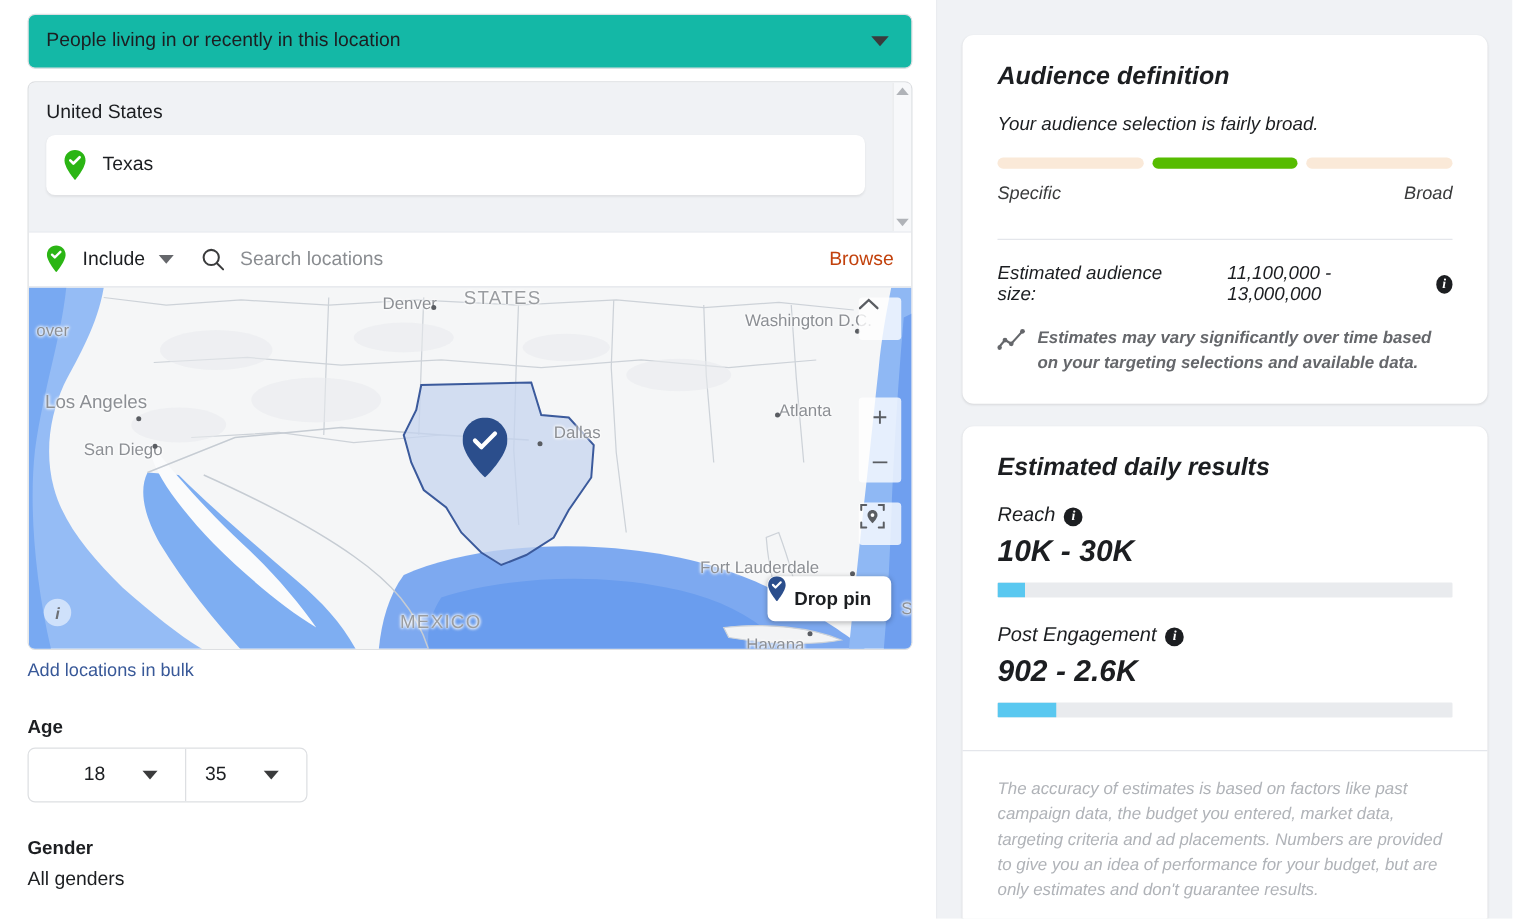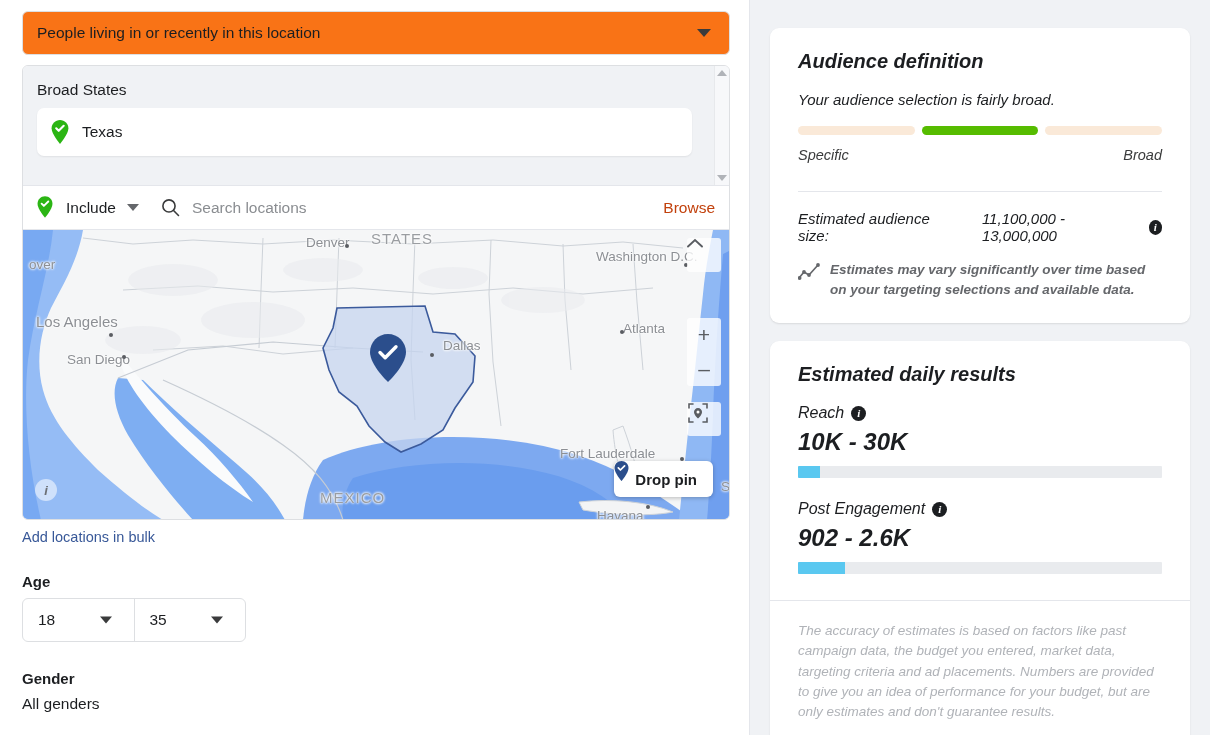--- a/index.html
+++ b/index.html
@@ -21,21 +21,21 @@
     border-right: 1px solid #e4e6eb;
     position: relative;
     overflow: hidden;
   }
 
   .loc-type-select {
     position: relative;
     height: 44px; width: 708px;
     border: 1px solid #dddfe2;
     border-radius: 6px;
-    background: #f97316;
+    background: #14b8a6;
     display: flex; align-items: center;
     padding: 0 14px;
     margin-top: 5px;
     font-size: 15.5px;
     color: #1c1e21;
   }
   .loc-type-select .caret {
     position: absolute; right: 18px; top: 50%;
     transform: translateY(-50%);
     width: 0; height: 0;
@@ -177,20 +177,21 @@
     font-size: 15px; font-weight: bold; color: #1c1e21;
     margin-top: 28px; margin-bottom: 8px;
   }
   .age-group {
     display: flex;
     width: 224px; height: 44px;
     border: 1px solid #dddfe2;
     border-radius: 6px;
     overflow: hidden;
     background: #fff;
+    padding-left: 29px;
   }
   .age-sel {
     flex: 1; position: relative;
     display: flex; align-items: center;
     padding-left: 15px;
     font-size: 15.5px;
     cursor: pointer;
   }
   .age-sel + .age-sel { border-left: 1px solid #dddfe2; }
   .age-sel .caret {
@@ -251,21 +252,21 @@
 
   <div class="left-col">
 
     <div class="loc-type-select">
       <span>People living in or recently in this location</span>
       <span class="caret"></span>
     </div>
 
     <div class="loc-box">
       <div class="loc-list">
-        <div class="loc-country">Broad States</div>
+        <div class="loc-country">United States</div>
         <div class="loc-chip">
           <span class="pin-green">
             <svg width="18" height="24" viewBox="0 0 18 24">
               <path d="M9 0C4.3 0 0.6 3.7 0.6 8.3c0 6 8.4 15.7 8.4 15.7s8.4-9.7 8.4-15.7C17.4 3.7 13.7 0 9 0z" fill="#2bb514"></path>
               <path d="M5.2 8.3l2.5 2.5 5-5" stroke="#ffffff" stroke-width="2.1" fill="none" stroke-linecap="round" stroke-linejoin="round"></path>
             </svg>
           </span>
           <span class="loc-chip-label">Texas</span>
         </div>
         <div class="scrollbar">

